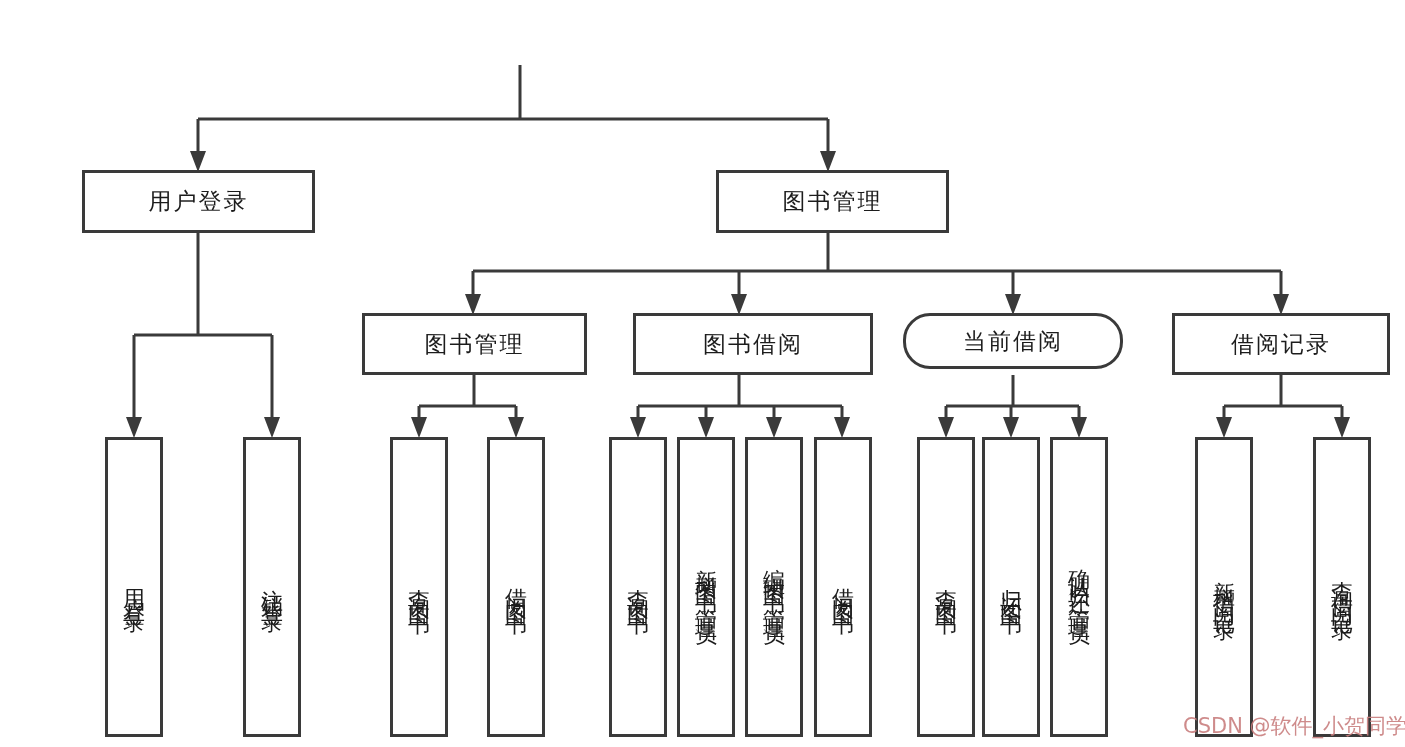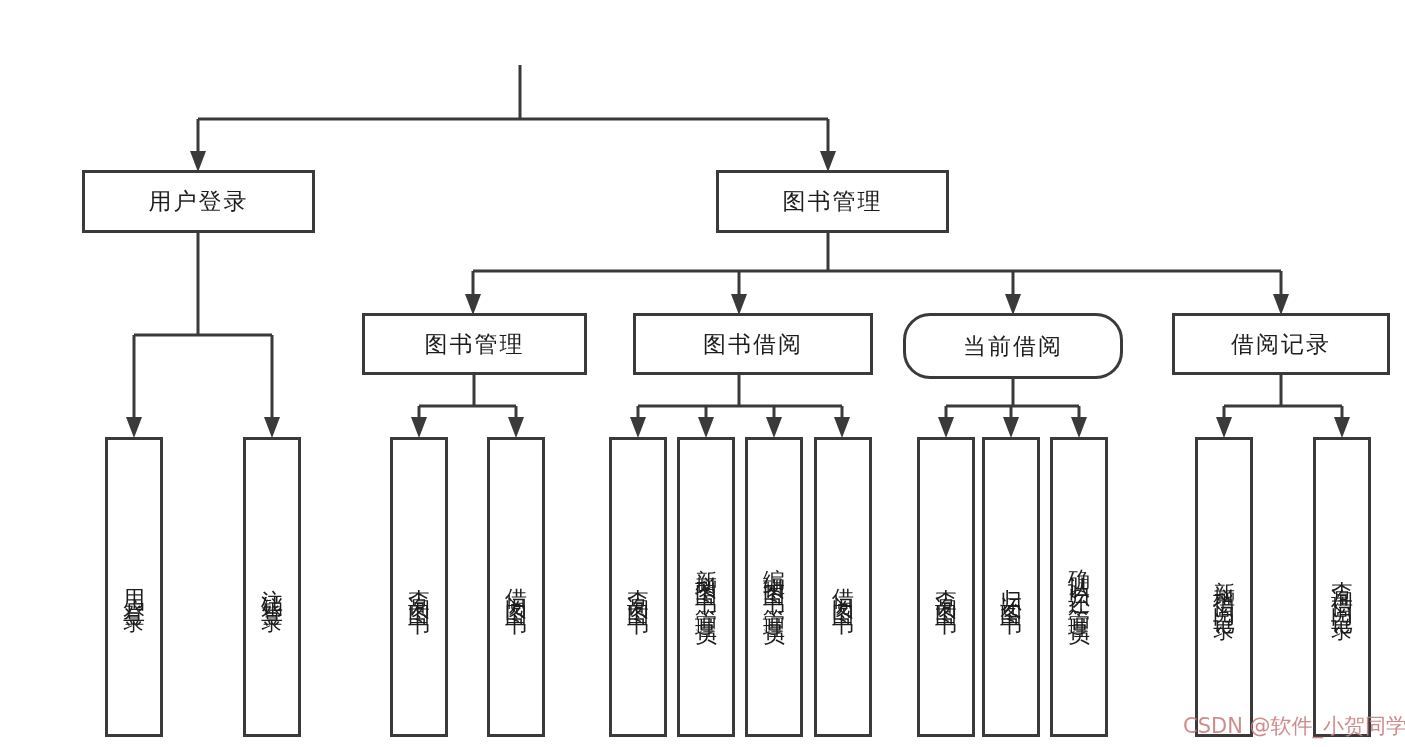--- a/index.html
+++ b/index.html
@@ -99,21 +99,21 @@
       M1216 417 L1232 417 L1224 438 Z
       M1334 417 L1350 417 L1342 438 Z"></path>
   </svg>
 
 
   <div class="box" style="left:82px; top:170px; width:233px; height:63px;">用户登录</div>
   <div class="box" style="left:716px; top:170px; width:233px; height:63px;">图书管理</div>
 
   <div class="box" style="left:362px; top:313px; width:225px; height:62px;">图书管理</div>
   <div class="box" style="left:633px; top:313px; width:240px; height:62px;">图书借阅</div>
-  <div class="box" style="left:903px; top:313px; width:220px; height:66px;border-radius:27px;">当前借阅</div>
+  <div class="box" style="left:903px; top:313px; width:220px; height:56px;border-radius:27px;">当前借阅</div>
   <div class="box" style="left:1172px; top:313px; width:218px; height:62px;">借阅记录</div>
 
   <div class="vbox" style="left:105px;">
     <span>用户登录</span>
   </div>
   <div class="vbox" style="left:243px;">
     <span>注销登录</span>
   </div>
 
   <div class="vbox" style="left:390px;">

